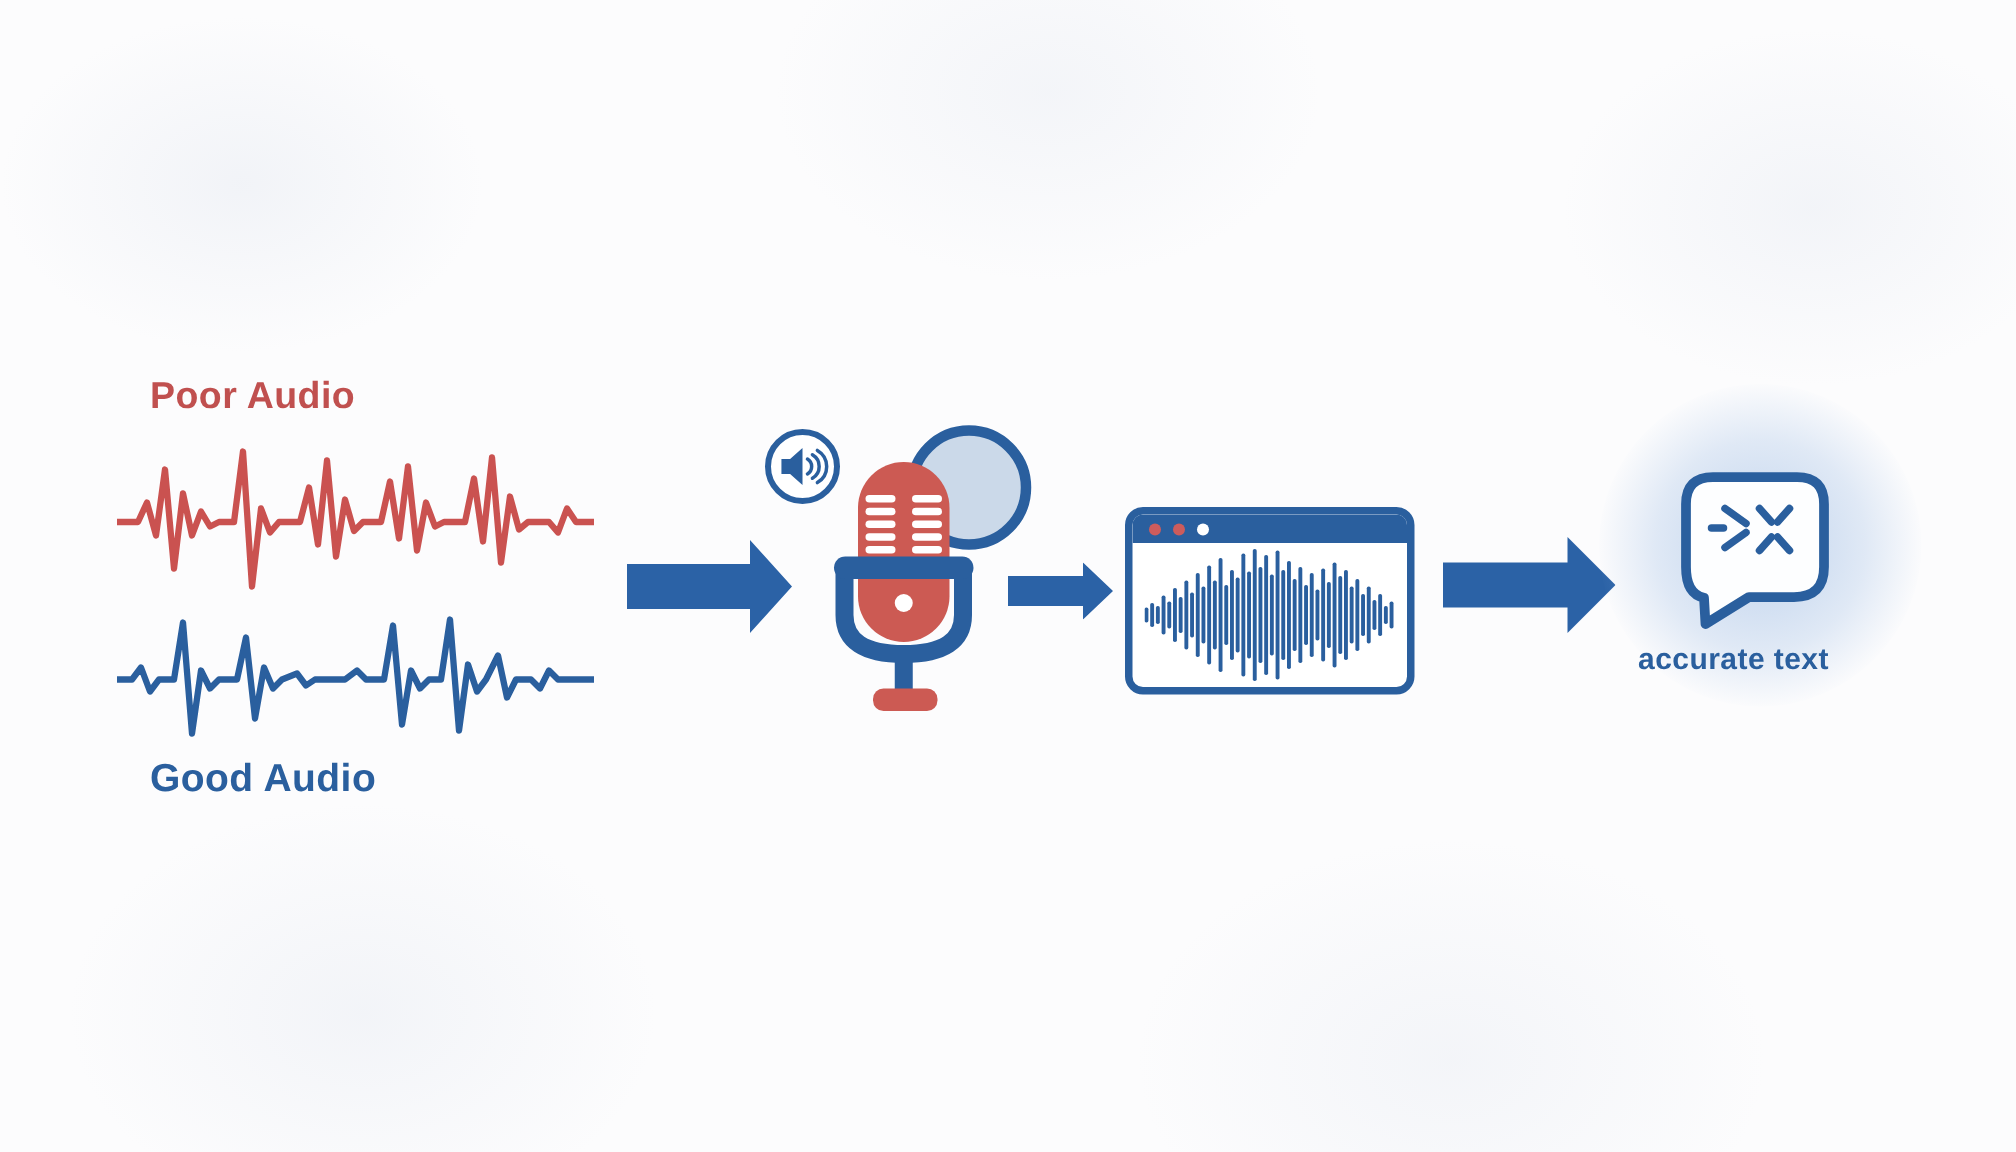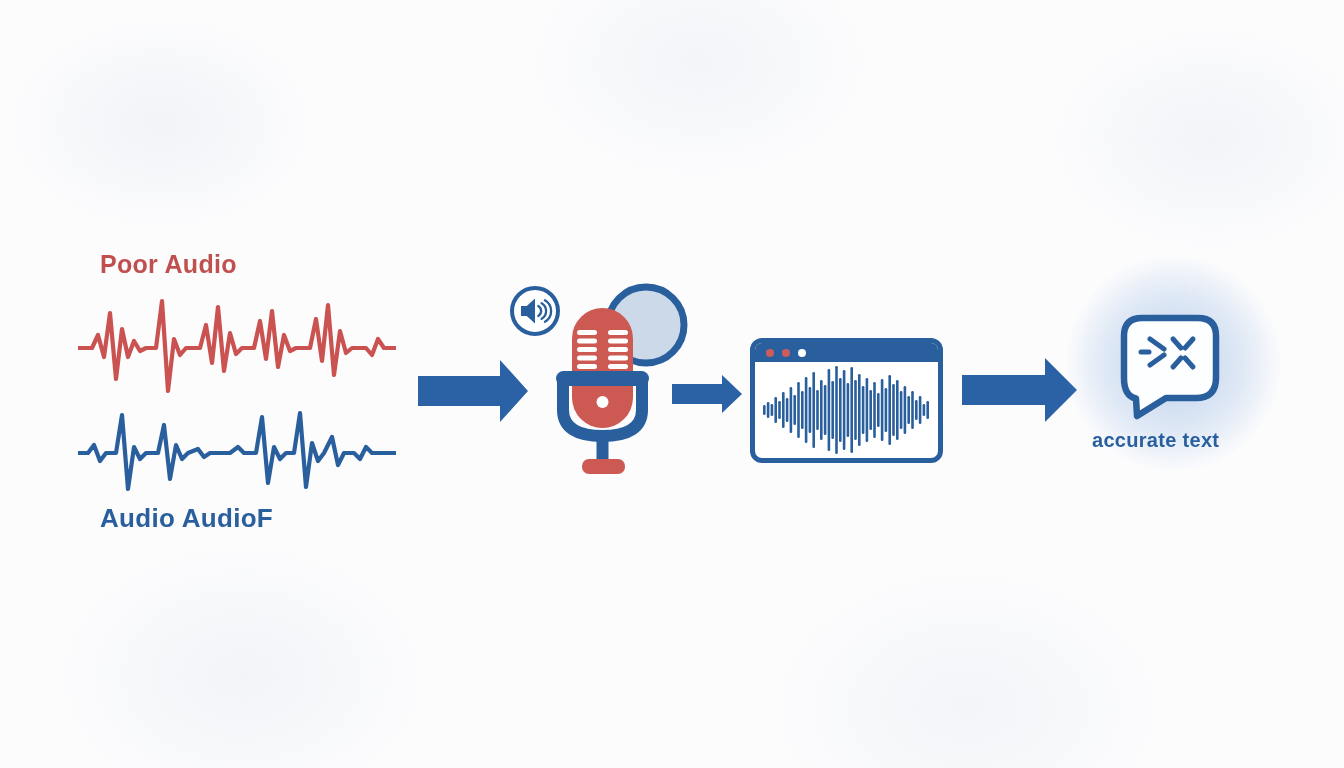--- a/index.html
+++ b/index.html
@@ -74,21 +74,21 @@
   <div class="label" id="poor-label">Poor Audio</div>
 
   <svg class="abs wave" id="poor-wave" width="318" height="112" viewBox="0 0 318 112">
     <polyline points="0,57 14,57 20,44 26,66 32,22 38,88 44,38 50,66 56,50 62,60 68,57 78,57 84,10 90,100 96,48 102,64 108,57 122,57 128,34 134,72 140,16 146,80 152,42 158,63 164,57 176,57 182,30 188,68 194,20 200,76 206,44 212,60 218,57 232,57 238,28 244,70 250,14 256,84 262,40 268,62 274,57 288,57 294,64 300,48 306,57 318,57" stroke="#ca5250"></polyline>
   </svg>
 
   <svg class="abs wave" id="good-wave" width="318" height="100" viewBox="0 0 318 100">
     <polyline points="0,50 10,50 16,42 22,58 28,50 38,50 44,12 50,86 56,44 62,56 68,50 80,50 86,22 92,76 98,42 104,56 110,50 120,46 126,54 132,50 152,50 160,44 166,50 178,50 184,14 190,80 196,44 202,56 208,50 216,50 222,10 228,84 234,40 240,58 246,50 254,34 260,62 266,50 276,50 282,56 288,44 294,50 318,50" stroke="#2a5f9e"></polyline>
   </svg>
 
-  <div class="label" id="good-label">Audio AudioF</div>
+  <div class="label" id="good-label">Good Audio</div>
 
   <svg class="arrow" id="arrow-1" width="110" height="62" viewBox="0 0 110 62">
     <polygon points="0,16 82,16 82,0 110,31 82,62 82,46 0,46"></polygon>
   </svg>
 
   <div id="speaker">
     <svg width="38" height="38" viewBox="0 0 46 46">
       <polygon class="f-blue" points="6,17 13,17 23,8 23,38 13,29 6,29"></polygon>
       <path class="s-blue" d="M27,17 a7,7 0 0 1 0,12" stroke-width="2.8" stroke-linecap="round"></path>
       <path class="s-blue" d="M31,13.5 a11,11 0 0 1 0,19" stroke-width="2.8" stroke-linecap="round"></path>

